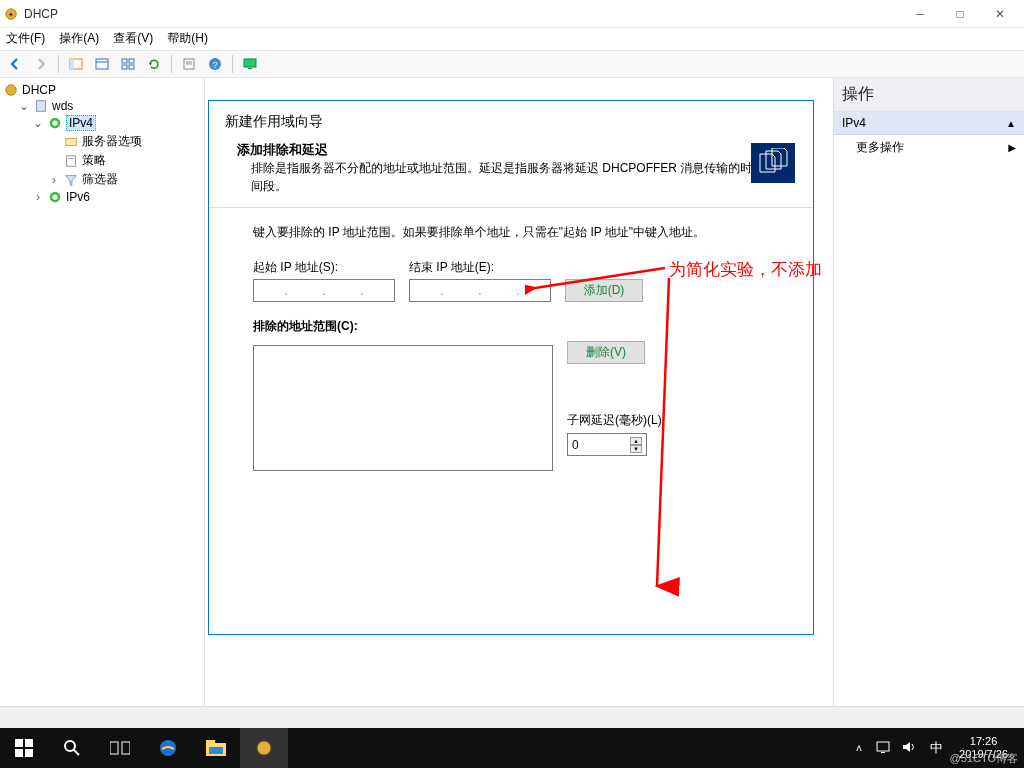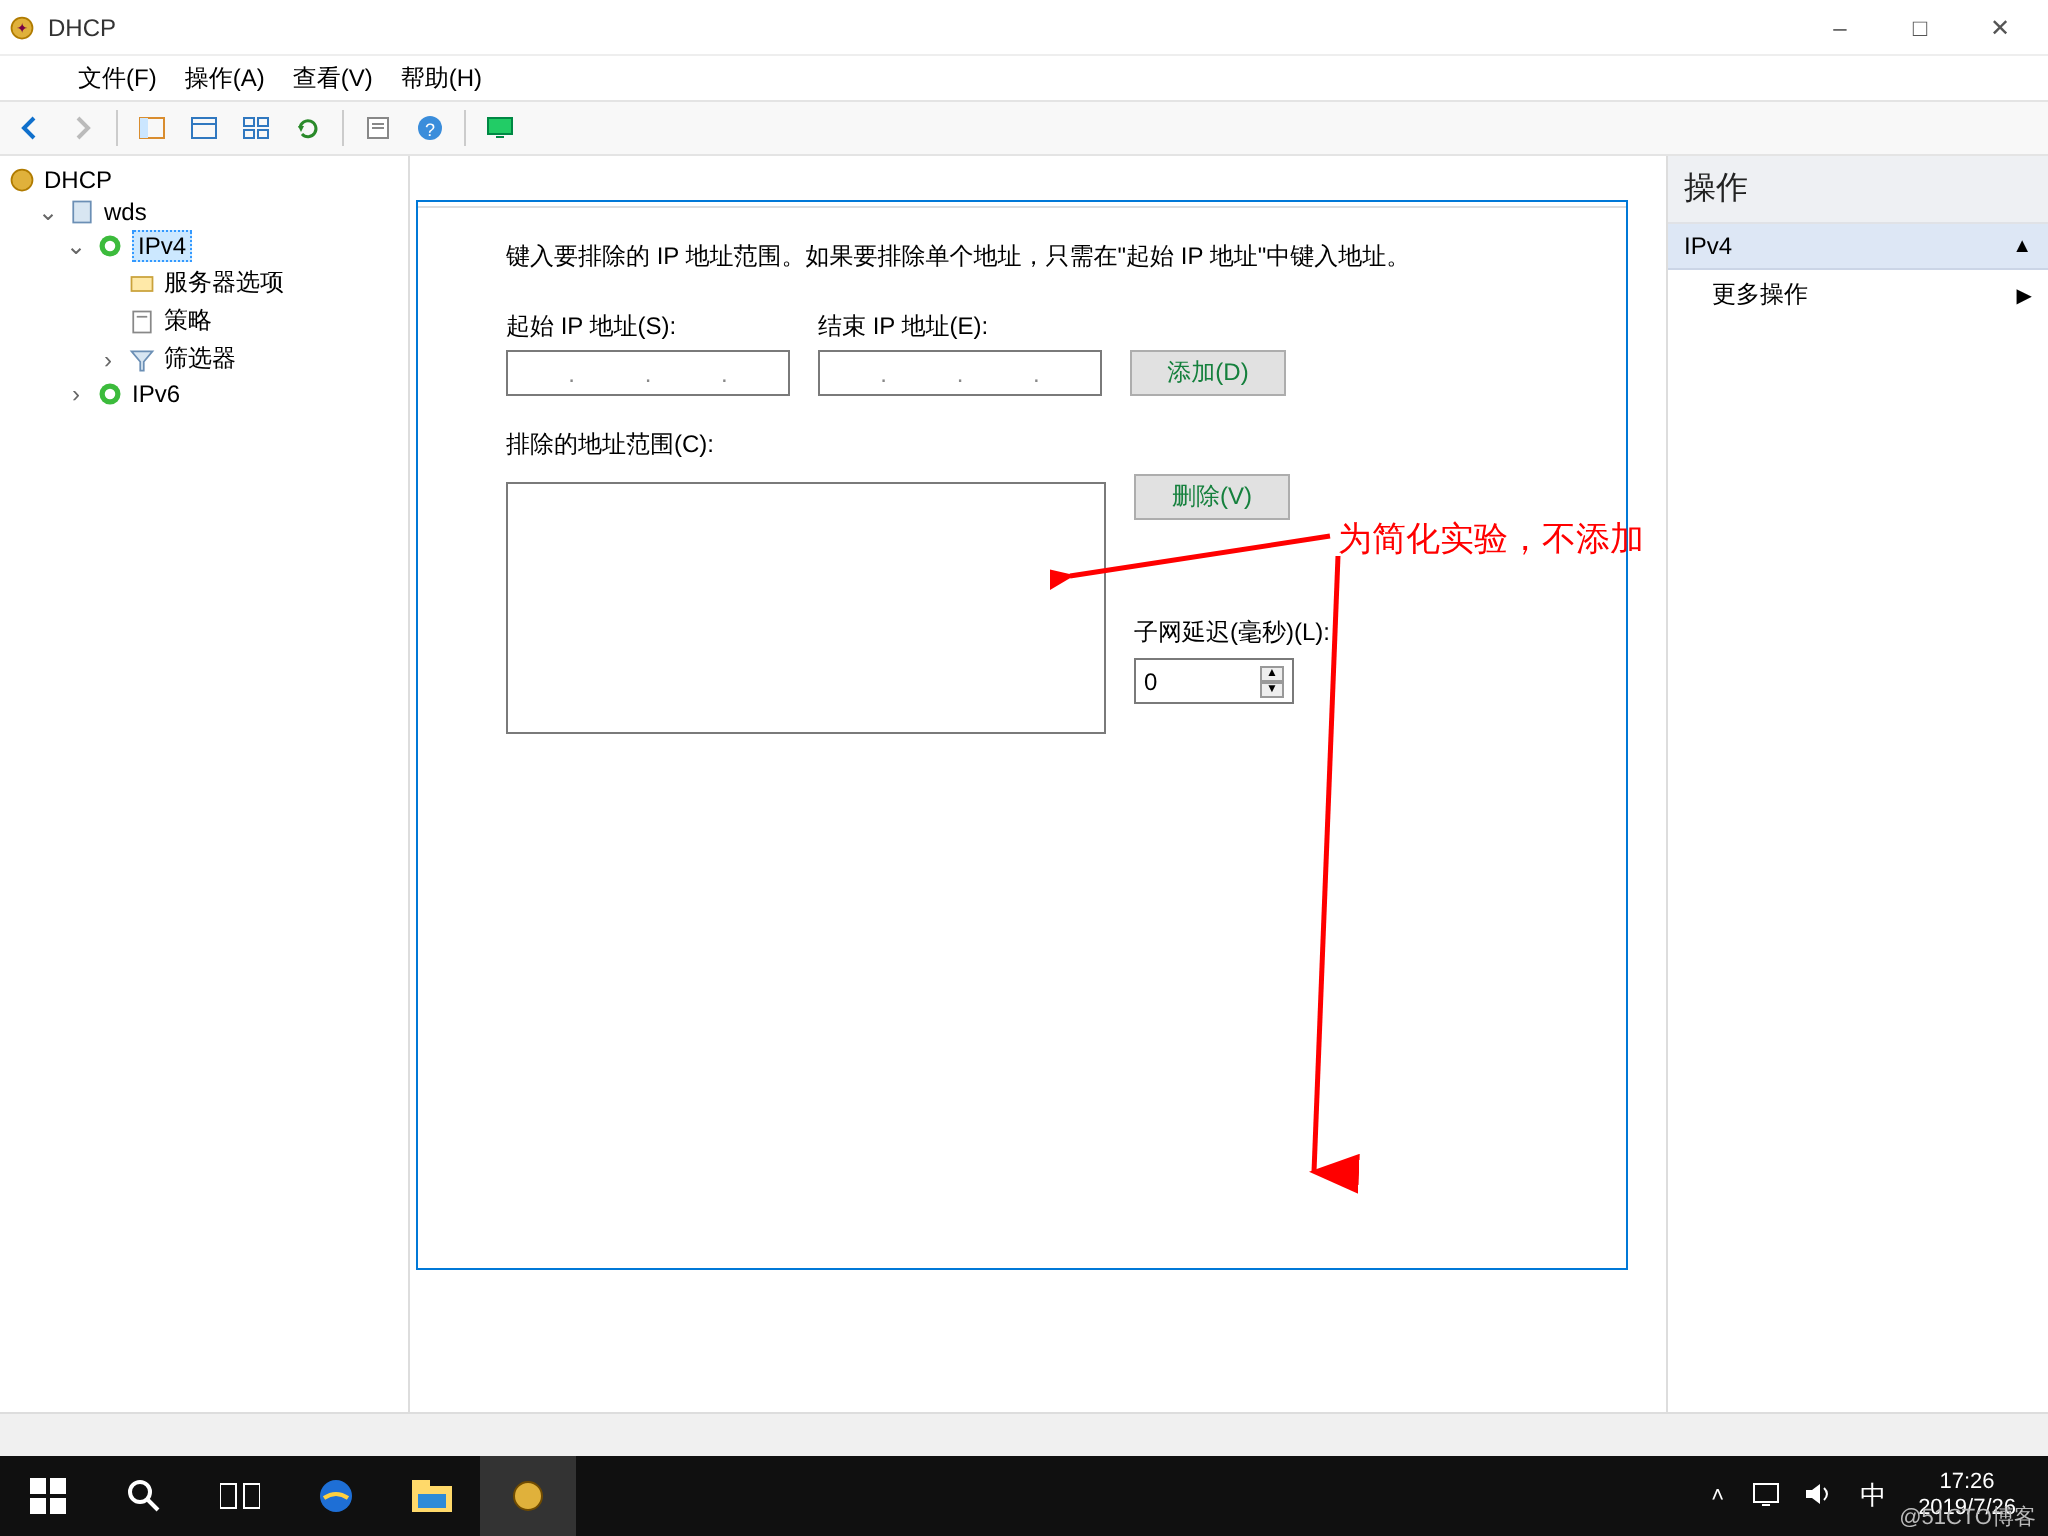--- a/index.html
+++ b/index.html
@@ -1,21 +1,21 @@
 <!DOCTYPE html>
 <html><head>
 <meta charset="utf-8">
 <style>
   * { box-sizing: border-box; font-family: "Microsoft YaHei", "Segoe UI", Tahoma, sans-serif; }
   body { margin:0; width:1024px; height:768px; background:#fff; overflow:hidden; font-size:12px; color:#000; }
   .titlebar { height:28px; display:flex; align-items:center; padding:0 4px; background:#fff; border-bottom:1px solid #eee;}
   .titlebar .title { flex:1; display:flex; align-items:center; gap:6px; font-size:12px; color:#333;}
   .winbtns { display:flex; }
   .winbtn { width:40px; height:26px; display:flex; align-items:center; justify-content:center; color:#555;}
-  .menubar { height:22px; display:flex; align-items:center; padding:0 0; gap:2px;margin-left:33px; }
+  .menubar { height:22px; display:flex; padding:0 0; gap:2px; }
   .menubar span { padding:2px 6px; }
   .toolbar { height:28px; background:#f8f8f8; border-top:1px solid #e4e4e4; border-bottom:1px solid #e4e4e4; display:flex; align-items:center; padding:0 4px; gap:4px;}
   .toolbar .tbtn { width:22px; height:22px; display:flex; align-items:center; justify-content:center; border:1px solid transparent;}
   .toolbar .sep { width:1px; height:18px; background:#ccc; margin:0 2px;}
   .mainrow { display:flex; height:638px; }
   .treepane { width:205px; border-right:1px solid #ddd; padding:4px 2px; background:#fff; position:relative;}
   .treeitem { display:flex; align-items:center; gap:4px; padding:1px 2px; white-space:nowrap; }
   .treeitem span.arrow{ width:12px; display:inline-block; text-align:center; color:#666;}
   .treeitem .lbl{ }
   .treeitem.selected .lbl{ background:#cce8ff; border:1px dotted #3399ff; padding:0 2px;}
@@ -200,20 +200,36 @@
       <svg class="icon-sm" viewBox="0 0 16 16">
           <circle cx="8" cy="8" r="6" fill="#3cbb3c"></circle>
           <circle cx="8" cy="8" r="3" fill="#fff"></circle>
         </svg>
       <span class="lbl">IPv6</span>
     </div>
   </div>
 
   <div class="centerpane">
     <div class="wizard">
+      <div style="position:relative;">
+        <div class="wz-title">新建作用域向导</div>
+        <div style="padding:6px 16px 0 28px;">
+          <div class="wz-bold">添加排除和延迟</div>
+        </div>
+        <div class="wz-desc" style="padding-left:42px;">排除是指服务器不分配的地址或地址范围。延迟是指服务器将延迟 DHCPOFFER 消息传输的时间段。</div>
+        <div class="wz-icon">
+          <svg width="34" height="30" viewBox="0 0 34 30">
+              <g fill="#fff" stroke="#fff">
+                <path d="M4 6 h12 l3 3 v15 h-15 z" fill="none"></path>
+                <path d="M10 3 h12 l3 3 v15 h-15 z" fill="none"></path>
+                <path d="M16 0 h12 l3 3 v15 h-15 z" fill="none"></path>
+              </g>
+            </svg>
+        </div>
+      </div>
       <div class="wz-hr"></div>
       <div class="wz-body">
         <div style="margin-bottom:18px;">键入要排除的 IP 地址范围。如果要排除单个地址，只需在"起始 IP 地址"中键入地址。</div>
         <div class="row">
           <div class="col">
             <span>起始 IP 地址(S):</span>
             <div class="ipinput">
                 <span> </span>
                 <span class="dot">.</span>
                 <span> </span>
@@ -230,21 +246,21 @@
                 <span class="dot">.</span>
                 <span> </span>
                 <span class="dot">.</span>
                 <span> </span>
                 <span class="dot">.</span>
                 <span> </span>
               </div>
           </div>
           <div class="wbtn">添加(D)</div>
         </div>
-        <div style="margin-top:16px;">
+        <div style="margin-top:16px;font-weight:bold;">
           <span>排除的地址范围(C):</span>
         </div>
         <div class="row" style="align-items:flex-start;">
           <div class="listbox"></div>
           <div style="display:flex; flex-direction:column; gap:48px;">
             <div class="wbtn">删除(V)</div>
             <div>
               <div style="margin-bottom:4px;">子网延迟(毫秒)(L):</div>
               <div class="numspin">
                 <span>0</span>

